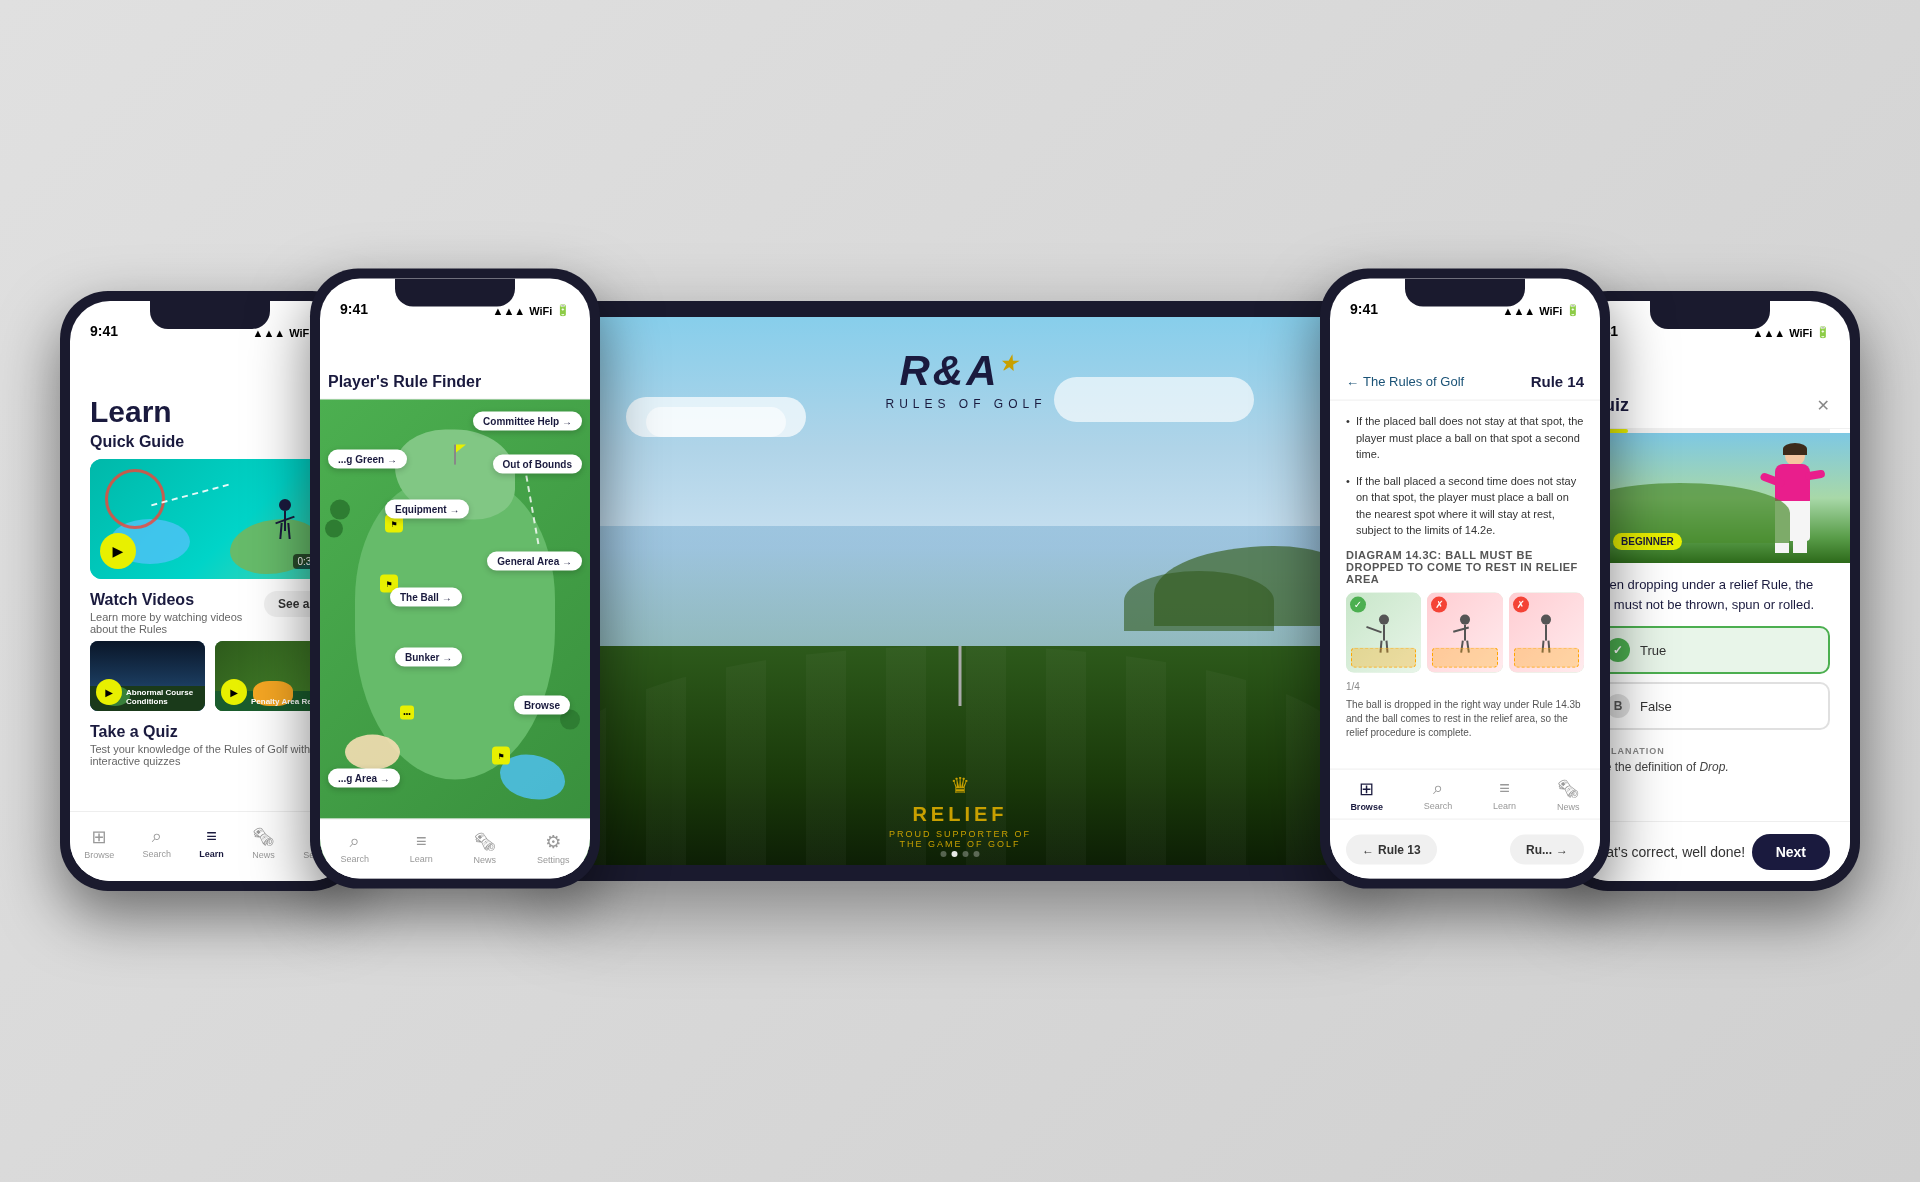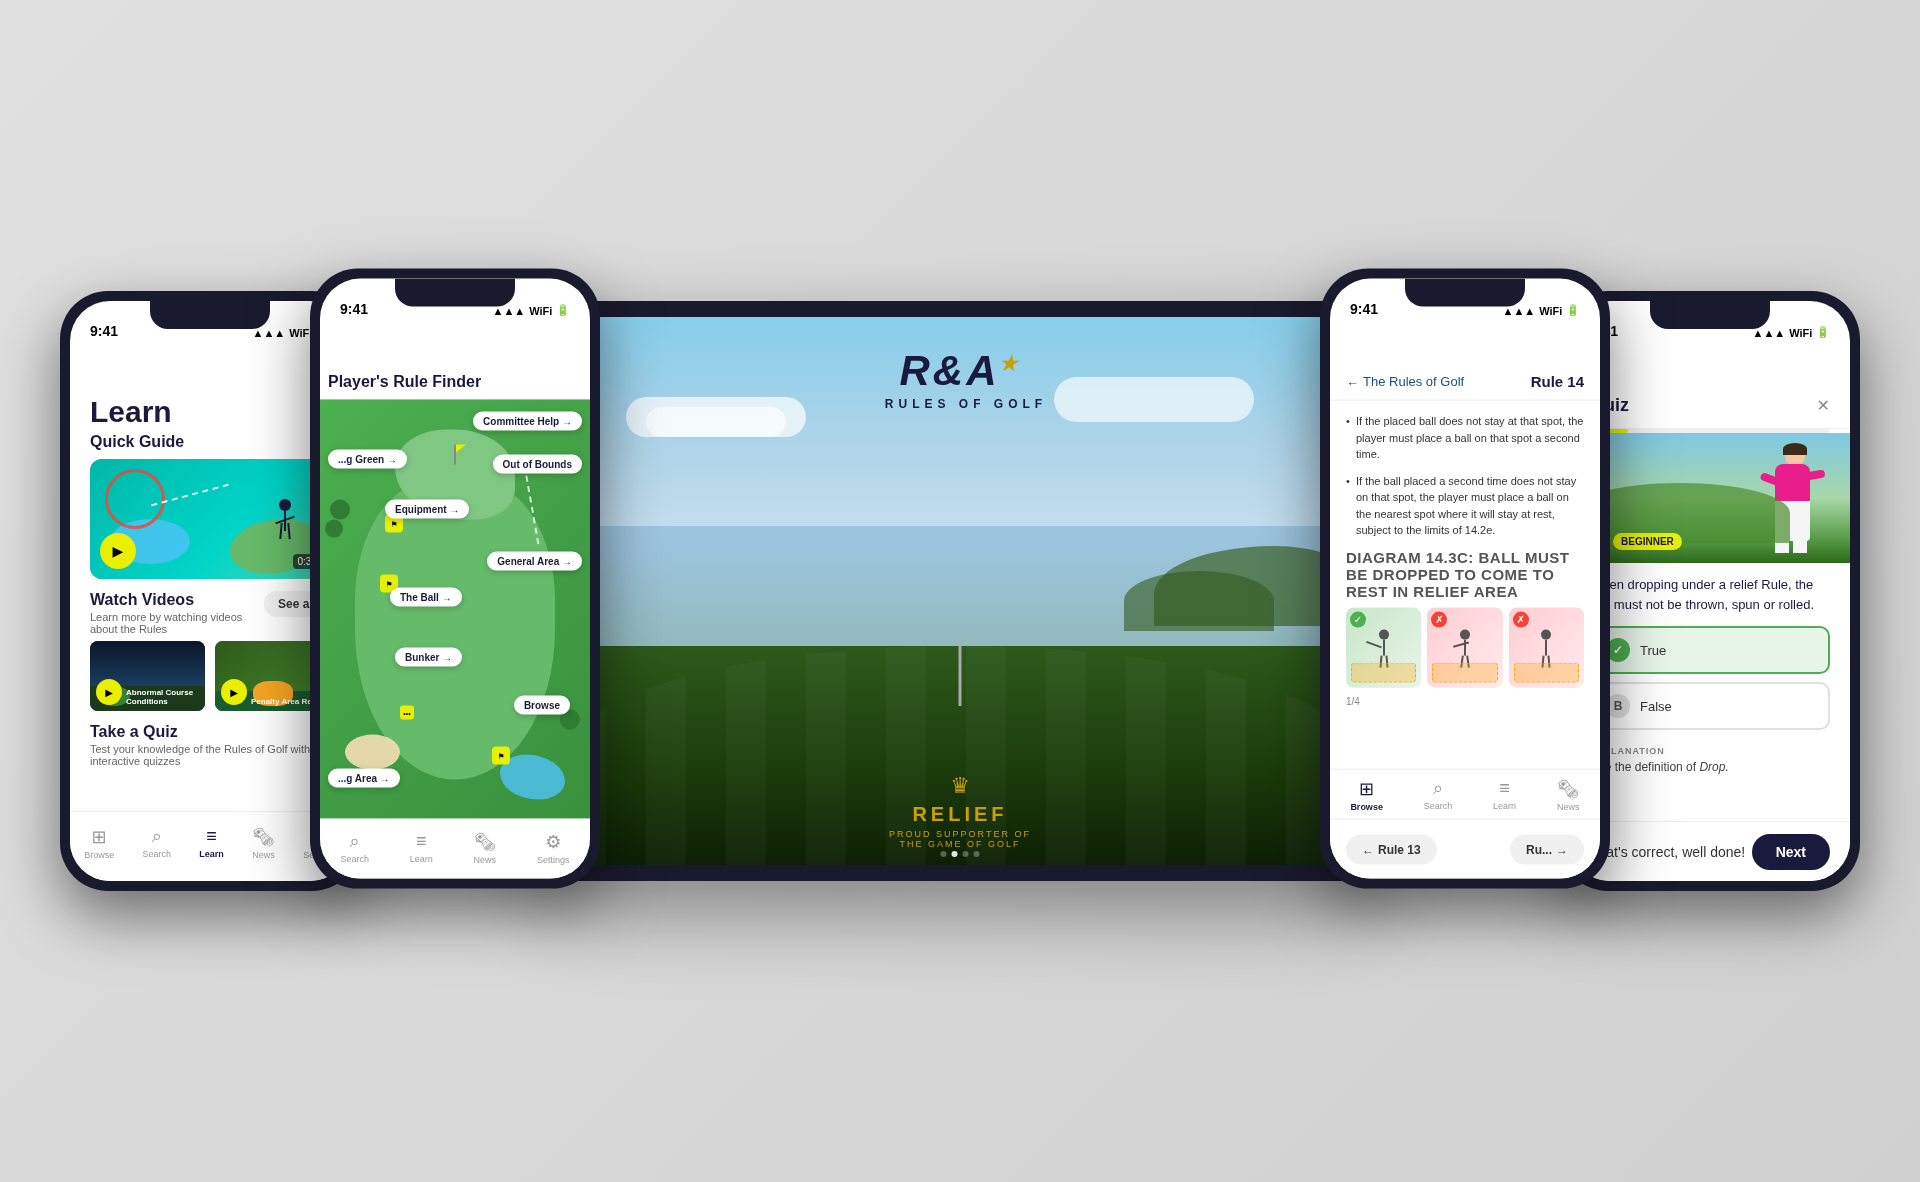--- a/index.html
+++ b/index.html
@@ -364,21 +364,21 @@
       line-height: 1.5;
       padding-left: 10px;
       position: relative;
     }
     .rule-bullet::before {
       content: '•';
       position: absolute;
       left: 0;
     }
     .rule-diagram-label {
-      font-size: 15px;
+      font-size: 11px;
       font-weight: 700;
       color: #555;
       letter-spacing: 0.5px;
       margin-bottom: 8px;
     }
     .rule-diagrams {
       display: flex;
       gap: 6px;
       margin-bottom: 8px;
     }
@@ -628,21 +628,21 @@
 
 <div class="scene">
 
   <div class="tablet">
     <div class="tablet-screen">
 
       <div class="tablet-sky">
 
         <div class="randa-logo">
           <div style="font-size:42px;font-weight:800;color:#1a1a3e;font-style:italic;letter-spacing:3px;">R<span style="color:#1a1a3e;">&amp;</span>A<span style="color:#c8a000;font-size:20px;vertical-align:super;">★</span></div>
-          <div style="font-size:12px;letter-spacing:5px;color:#1a1a3e;font-weight:700;margin-top:2px;margin-left:12px;">RULES OF GOLF</div>
+          <div style="font-size:12px;letter-spacing:5px;color:#1a1a3e;font-weight:400;margin-top:2px;margin-left:12px;">RULES OF GOLF</div>
         </div>
 
         <div style="position:absolute;top:80px;left:60px;width:180px;height:40px;background:rgba(255,255,255,0.7);border-radius:40px;"></div>
         <div style="position:absolute;top:90px;left:80px;width:140px;height:30px;background:rgba(255,255,255,0.6);border-radius:30px;"></div>
         <div style="position:absolute;top:60px;right:100px;width:200px;height:45px;background:rgba(255,255,255,0.65);border-radius:40px;"></div>
 
         <div style="position:absolute;bottom:0;left:0;right:0;height:120px;background:linear-gradient(180deg,rgba(100,160,200,0.4) 0%,rgba(80,140,180,0.5) 100%);"></div>
 
         <div style="position:absolute;bottom:20px;right:0;width:200px;height:80px;background:rgba(60,100,40,0.7);border-radius:60% 40% 0 0;"></div>
         <div style="position:absolute;bottom:15px;right:80px;width:150px;height:60px;background:rgba(50,90,30,0.6);border-radius:50% 50% 0 0;"></div>
@@ -946,20 +946,21 @@
               <div style="display:flex;gap:4px;justify-content:center;">
                 <div style="width:2px;height:12px;background:#555;transform:rotate(5deg);"></div>
                 <div style="width:2px;height:12px;background:#555;transform:rotate(-5deg);"></div>
               </div>
             </div>
             <div style="position:absolute;bottom:5px;left:5px;right:5px;height:20px;background:rgba(255,165,0,0.3);border-radius:4px;border:1px dashed orange;"></div>
           </div>
         </div>
 
         <div class="rule-counter">1/4</div>
+        <div class="rule-caption">The ball is dropped in the right way under Rule 14.3b and the ball comes to rest in the relief area, so the relief procedure is complete.</div>
       </div>
 
       <div class="rule-top-nav">
         <div class="nav-item">
           <span class="nav-icon active">⊞</span>
           <span class="nav-label active">Browse</span>
         </div>
         <div class="nav-item">
           <span class="nav-icon">⌕</span>
           <span class="nav-label">Search</span>

